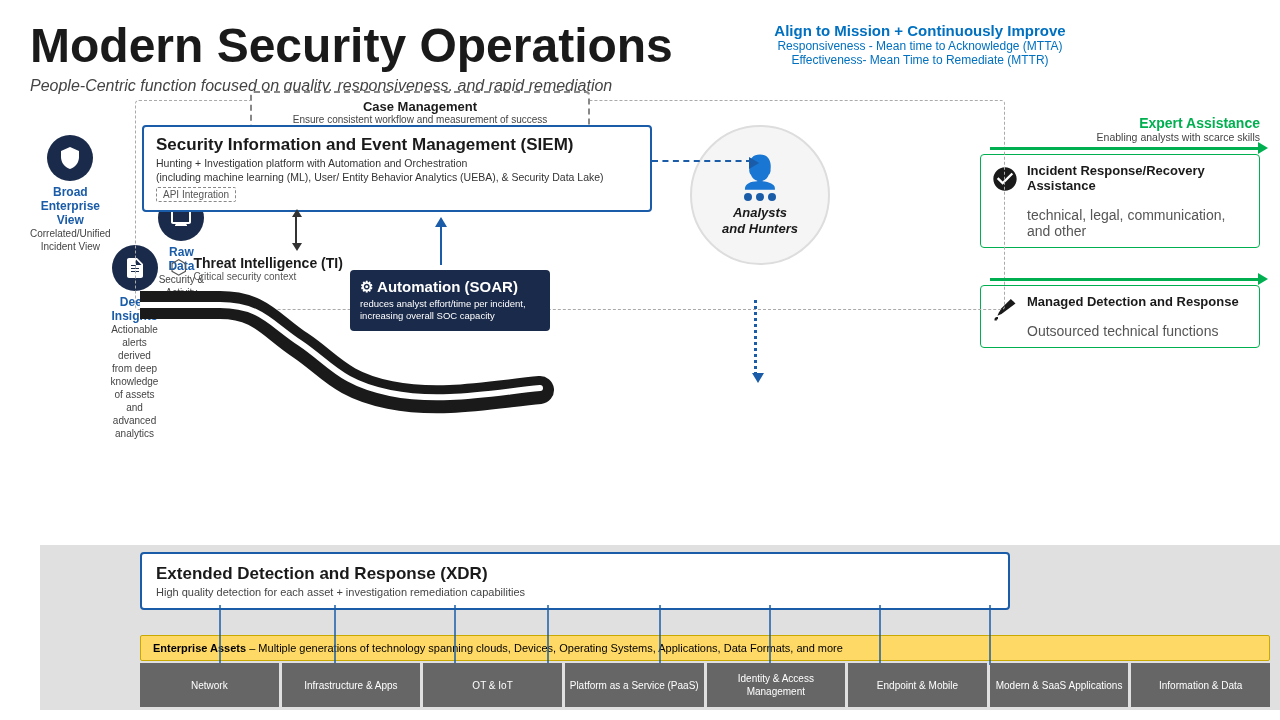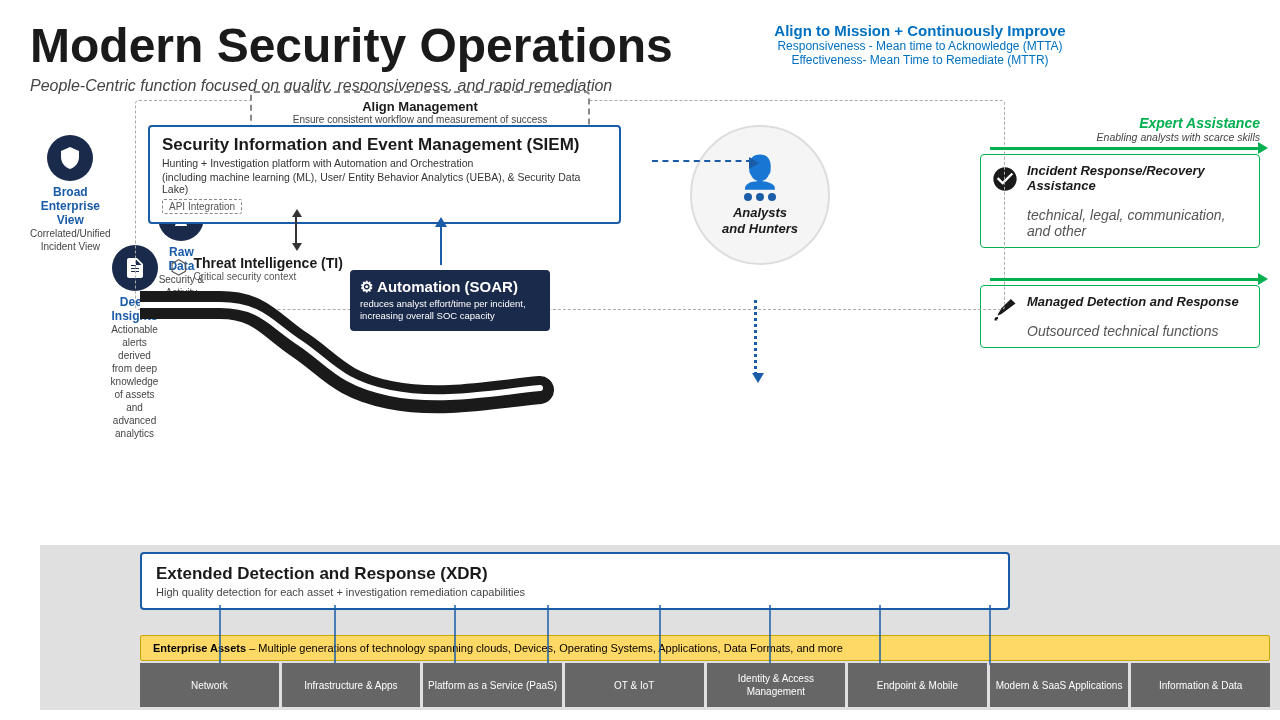--- a/index.html
+++ b/index.html
@@ -278,21 +278,20 @@
       font-style: italic;
       color: #1a1a1a;
       line-height: 1.2;
     }
     
     .right-panel {
       display: flex;
       flex-direction: column;
       width: 290px;
       padding-top: 10px;
-      font-style: italic;
     }
     .expert-assist {
       text-align: right;
       margin-bottom: 4px;
     }
     .expert-title {
       font-size: 14px;
       font-weight: 700;
       color: #00b050;
     }
@@ -382,25 +381,25 @@
         <div class="icon-label">Raw Data</div>
         <div class="icon-sublabel">Security &amp;<br>Activity Logs</div>
       </div>
     </div>
 
     <div style="position:relative;flex:1;margin-left:10px;margin-right:10px;">
 
       <div style="position:absolute;top:-5px;left:-5px;width:870px;height:210px;border:1.5px dashed #aaa;border-radius:4px;z-index:0;pointer-events:none;"></div>
 
       <div class="case-mgmt-box" style="left:110px;top:-14px;z-index:2;">
-        <div class="case-mgmt-title">Align Management</div>
+        <div class="case-mgmt-title">Case Management</div>
         <div class="case-mgmt-sub">Ensure consistent workflow and measurement of success</div>
       </div>
 
-      <div class="siem-box" style="top:20px;left:8px;width:473px;z-index:2;">
+      <div class="siem-box" style="top:20px;left:2px;width:510px;z-index:2;">
         <div class="siem-title">Security Information and Event Management (SIEM)</div>
         <div class="siem-sub">Hunting + Investigation platform with Automation and Orchestration</div>
         <div class="siem-sub">(including machine learning (ML), User/ Entity Behavior Analytics (UEBA), &amp; Security Data Lake)</div>
         <div class="api-badge">API Integration</div>
       </div>
 
       <div style="position:absolute;top:55px;left:512px;width:100px;height:2px;border-top:2px dashed #1a5ca8;z-index:6;">
         <div style="position:absolute;right:-7px;top:-5px;border-left:10px solid #1a5ca8;border-top:6px solid transparent;border-bottom:6px solid transparent;"></div>
       </div>
 
@@ -466,22 +465,22 @@
 
       <div class="gray-bg" style="position:absolute;bottom:0;left:-100px;right:-310px;height:165px;background:#e0e0e0;z-index:0;"></div>
 
       <div class="enterprise-bar" style="position:absolute;bottom:49px;left:0;right:-300px;z-index:3;">
         <span class="enterprise-bar-bold">Enterprise Assets</span><span> – Multiple generations of technology spanning clouds, Devices, Operating Systems, Applications, Data Formats, and more</span>
       </div>
 
       <div class="asset-tiles" style="position:absolute;bottom:3px;left:0;right:-300px;display:flex;gap:3px;z-index:4;">
         <div class="asset-tile">Network</div>
         <div class="asset-tile">Infrastructure &amp; Apps</div>
+        <div class="asset-tile">OT &amp; IoT</div>
         <div class="asset-tile">Platform as a Service (PaaS)</div>
-        <div class="asset-tile">OT &amp; IoT</div>
         <div class="asset-tile">Identity &amp; Access Management</div>
         <div class="asset-tile">Endpoint &amp; Mobile</div>
         <div class="asset-tile">Modern &amp; SaaS Applications</div>
         <div class="asset-tile">Information &amp; Data</div>
       </div>
 
     </div>
 
     <div class="right-panel" style="width:280px;flex-shrink:0;">
 

